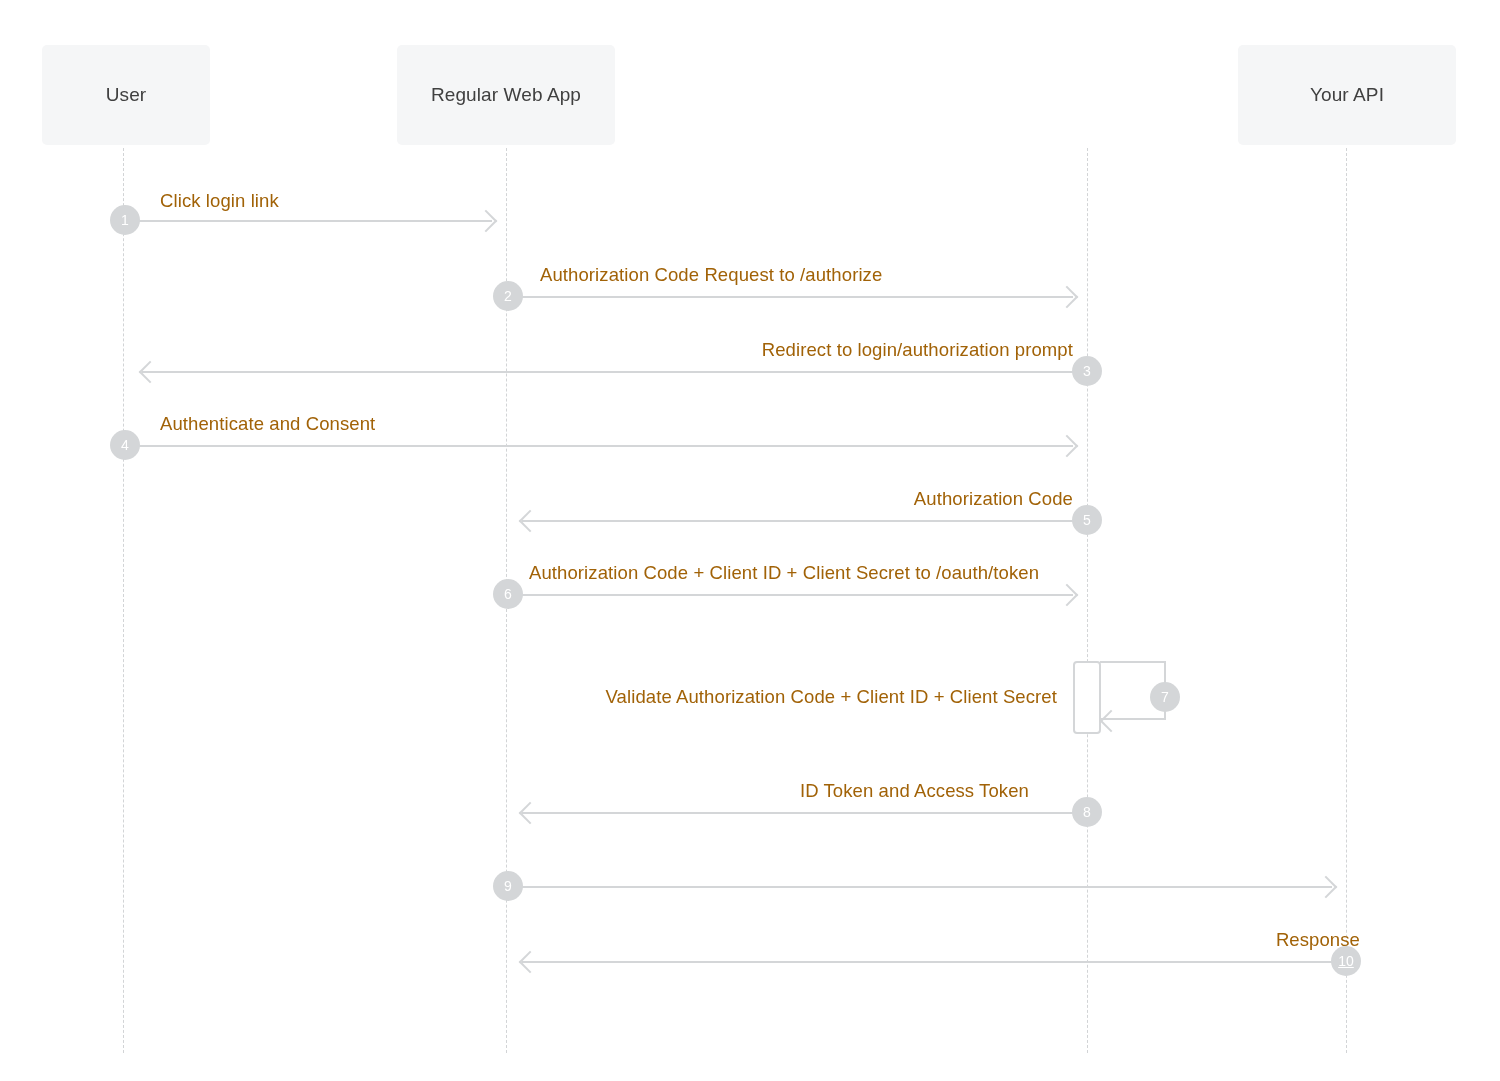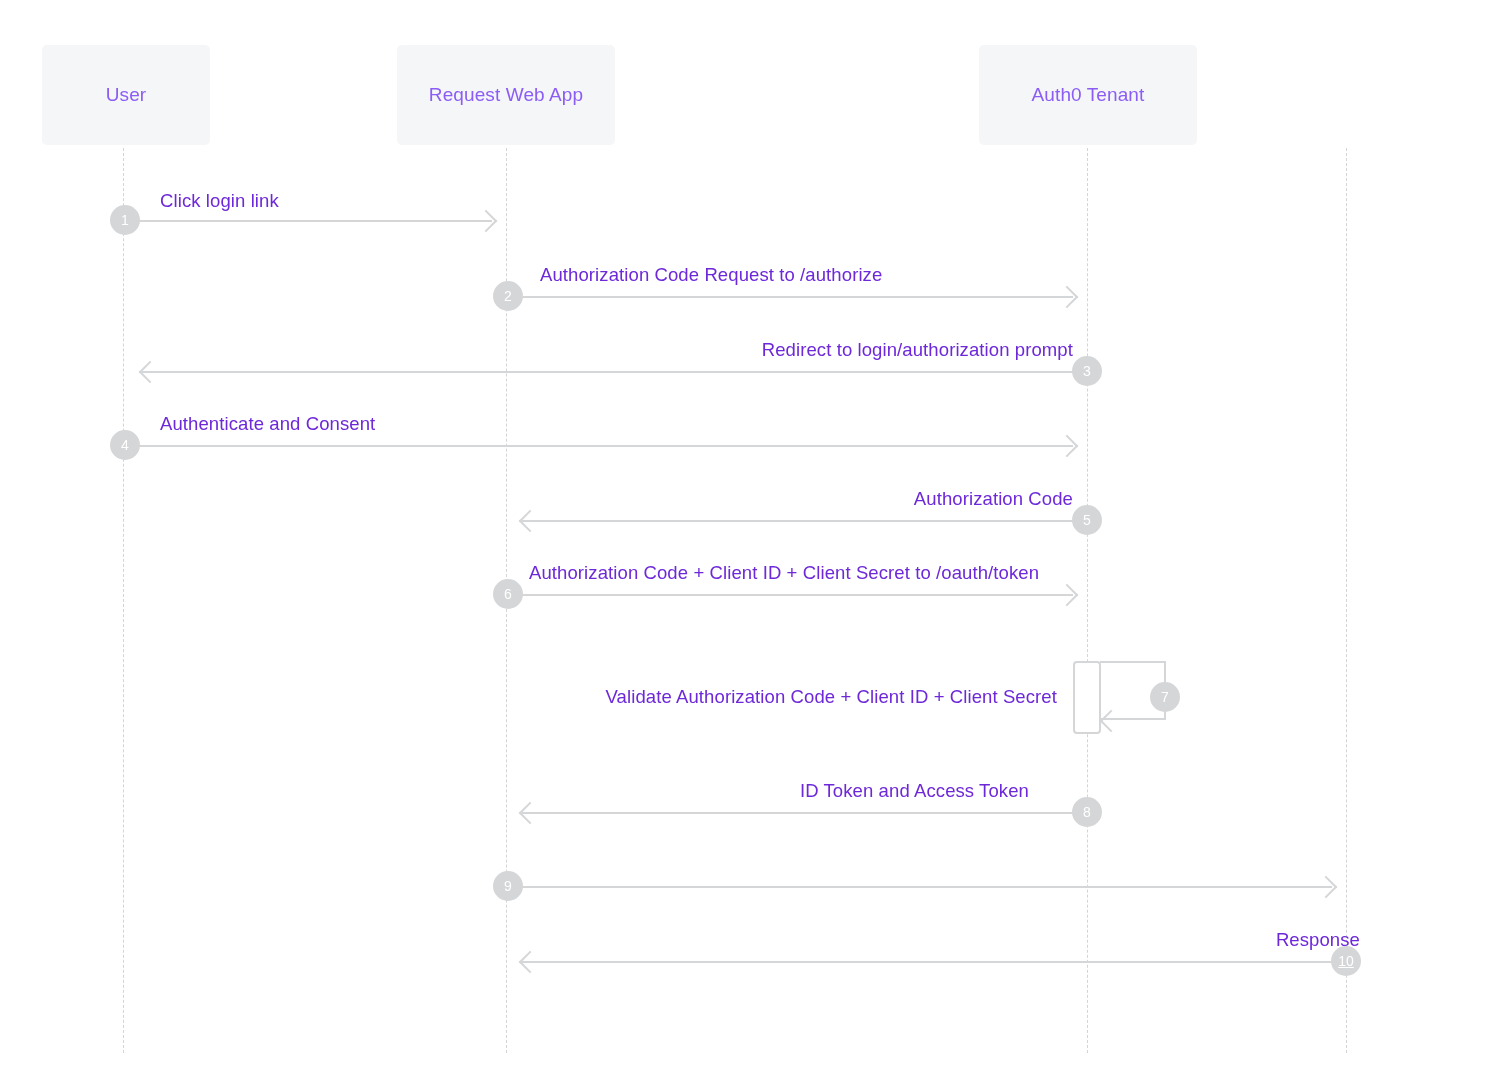--- a/index.html
+++ b/index.html
@@ -22,33 +22,33 @@
     position: absolute;
     background: #f5f6f7;
     border-radius: 5px;
     display: flex;
     align-items: center;
     justify-content: center;
     box-sizing: border-box;
   }
   .actor-label {
     font-size: 19px;
-    color: #8b5cf6;
+    color: #404040;
     letter-spacing: 0.1px;
     white-space: nowrap;
   }
   .lifeline {
     position: absolute;
     width: 0;
     border-left: 1.6px dashed #d2d4d6;
   }
   .msg-label {
     position: absolute;
     font-size: 18.5px;
-    color: #6d28d9;
+    color: #a16207;
     white-space: nowrap;
     letter-spacing: 0.1px;
   }
   .msg-label.right-aligned {
     transform: translateX(-100%);
   }
   .step-circle {
     position: absolute;
     width: 30px;
     height: 30px;
@@ -97,24 +97,24 @@
 </style>
 </head>
 <body>
 
 <div id="diagram-root">
 
   <div class="actor-box" style="left:42px; top:45px; width:168px; height:100px;">
     <span class="actor-label">User</span>
   </div>
   <div class="actor-box" style="left:397px; top:45px; width:218px; height:100px;">
-    <span class="actor-label">Request Web App</span>
+    <span class="actor-label">Regular Web App</span>
   </div>
-  <div class="actor-box" style="left:979px; top:45px; width:218px; height:100px;">
-    <span class="actor-label">Auth0 Tenant</span>
+  <div class="actor-box" style="left:1238px; top:45px; width:218px; height:100px;">
+    <span class="actor-label">Your API</span>
   </div>
 
   <div class="lifeline" style="left:123px; top:148px; height:905px;"></div>
   <div class="lifeline" style="left:506px; top:148px; height:905px;"></div>
   <div class="lifeline" style="left:1087px; top:148px; height:905px;"></div>
   <div class="lifeline" style="left:1346px; top:148px; height:905px;"></div>
 
   <div class="msg-label" style="left:160px; top:190px;">Click login link</div>
   <div class="arrow-line" style="left:125px; top:220px; width:367px;"></div>
   <div class="arrow-head to-right" style="left:478px; top:213px;"></div>

